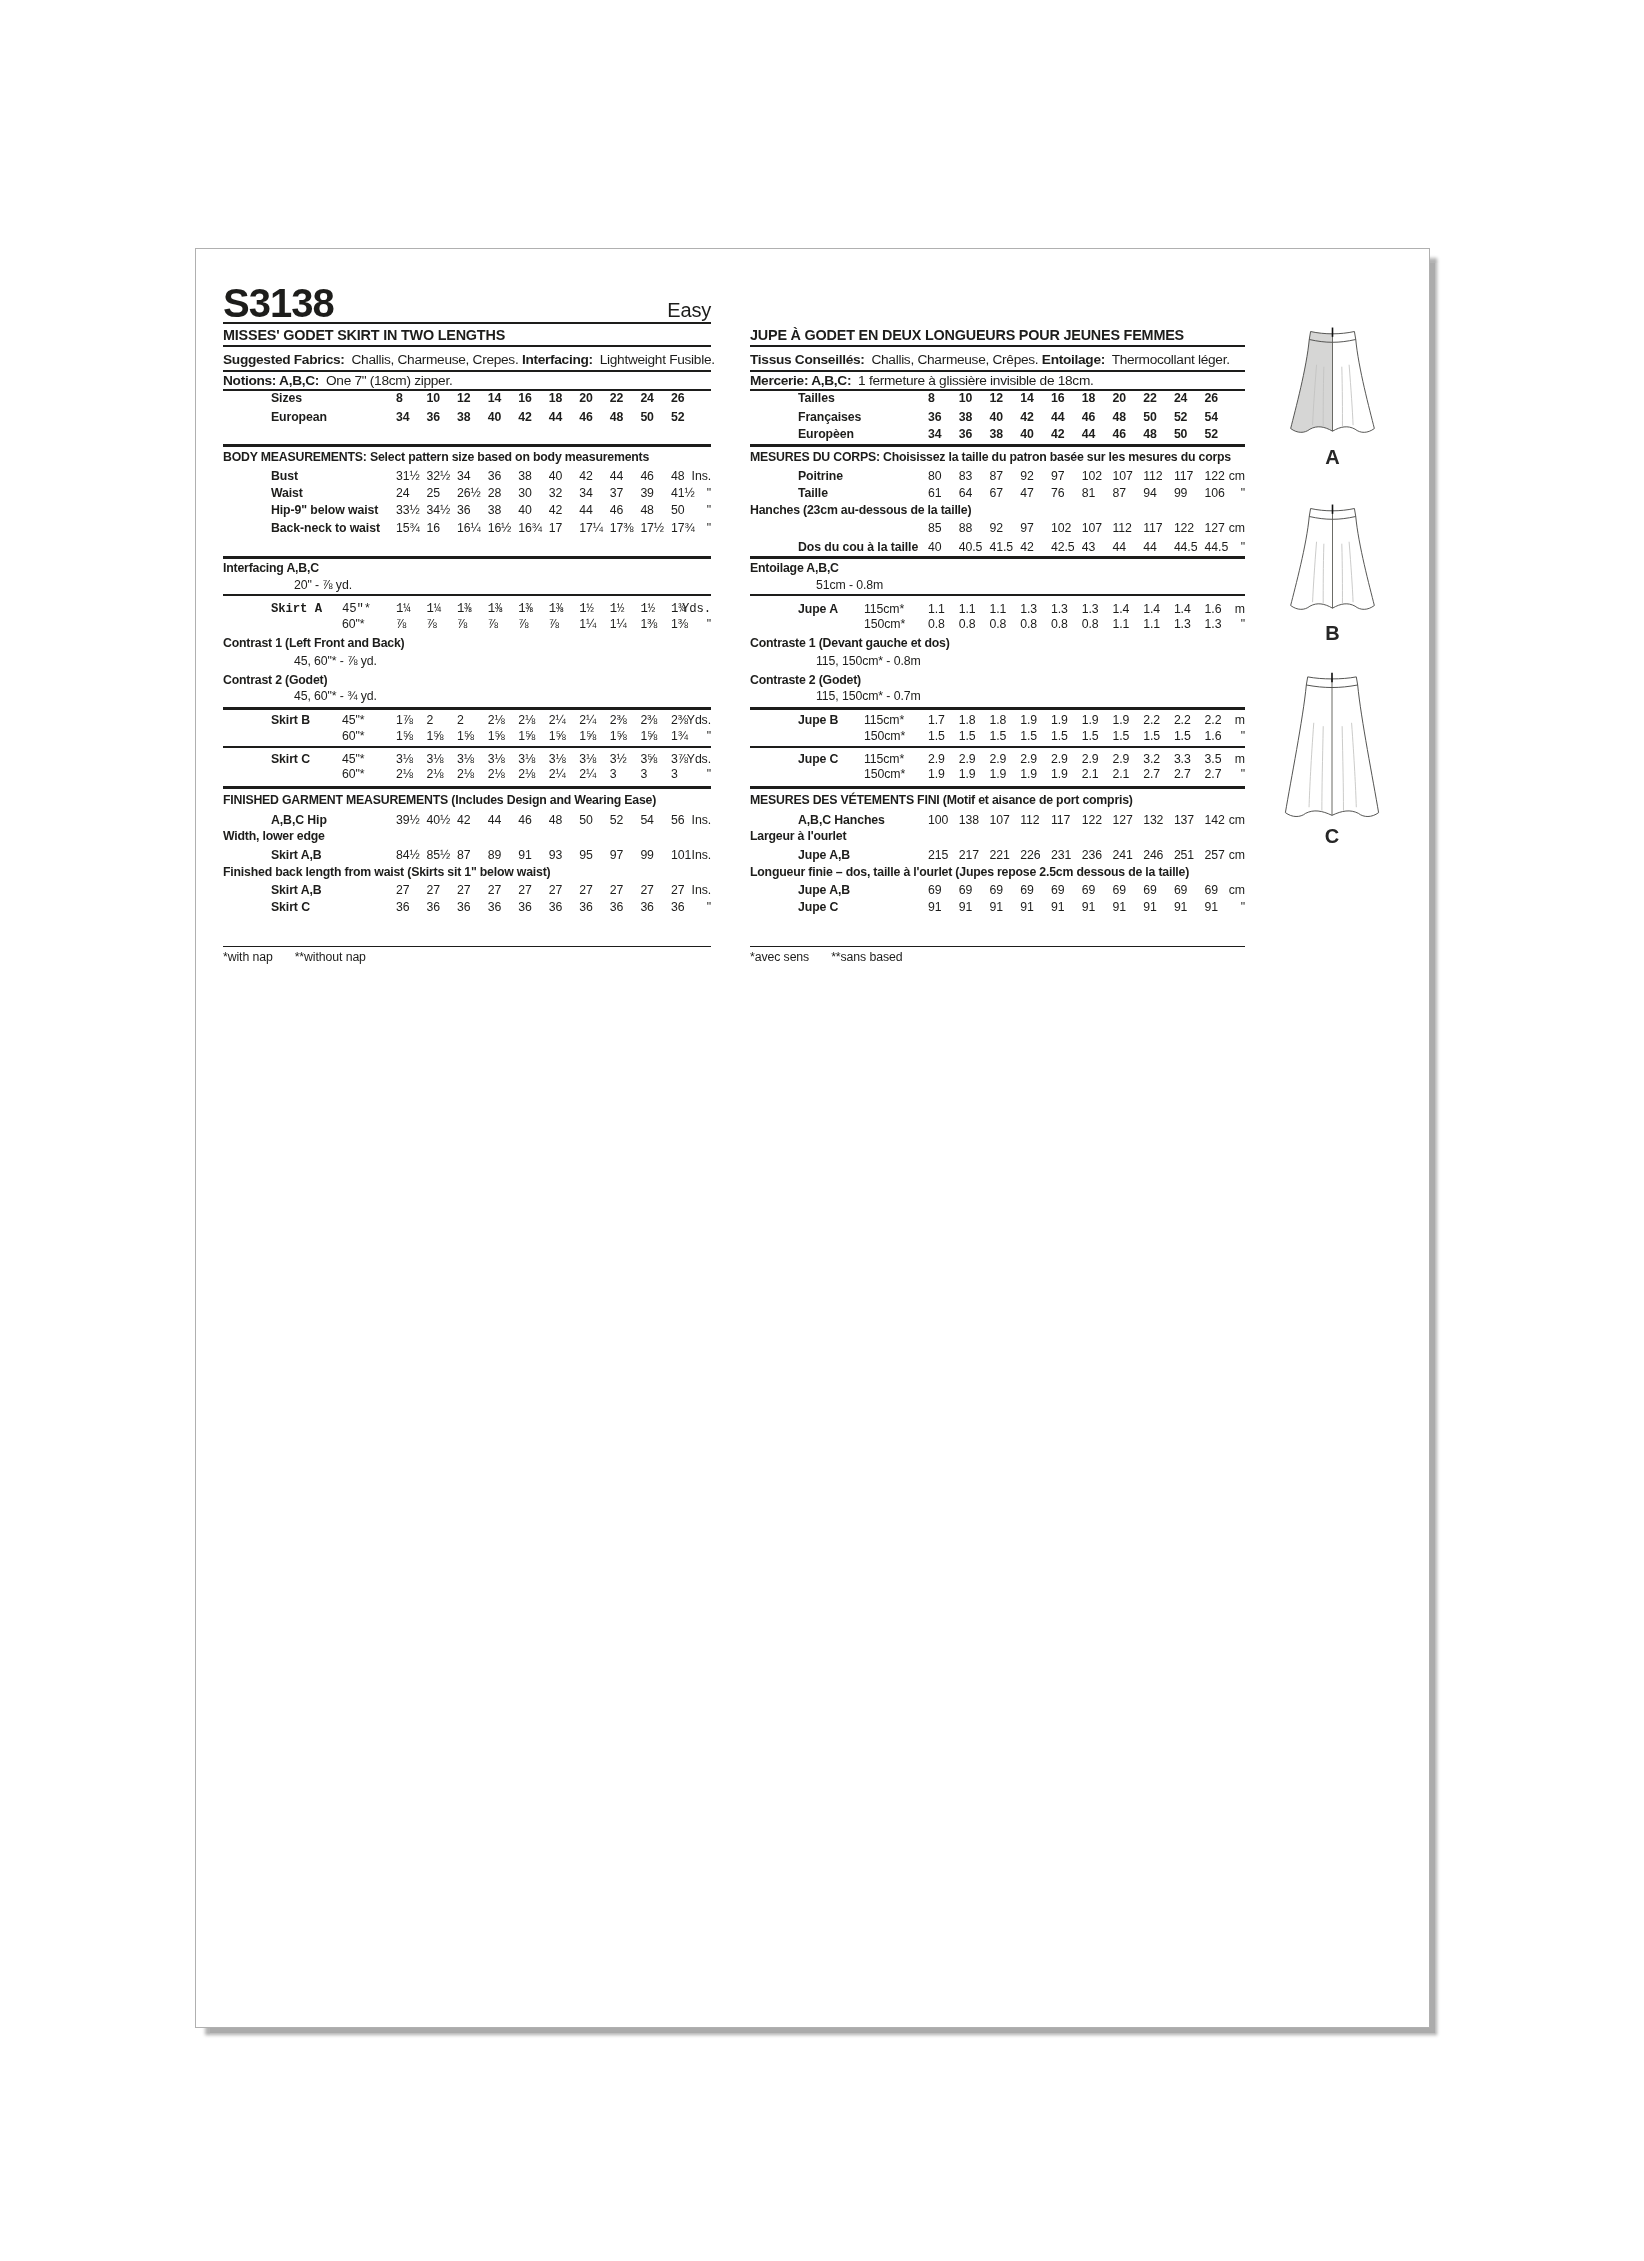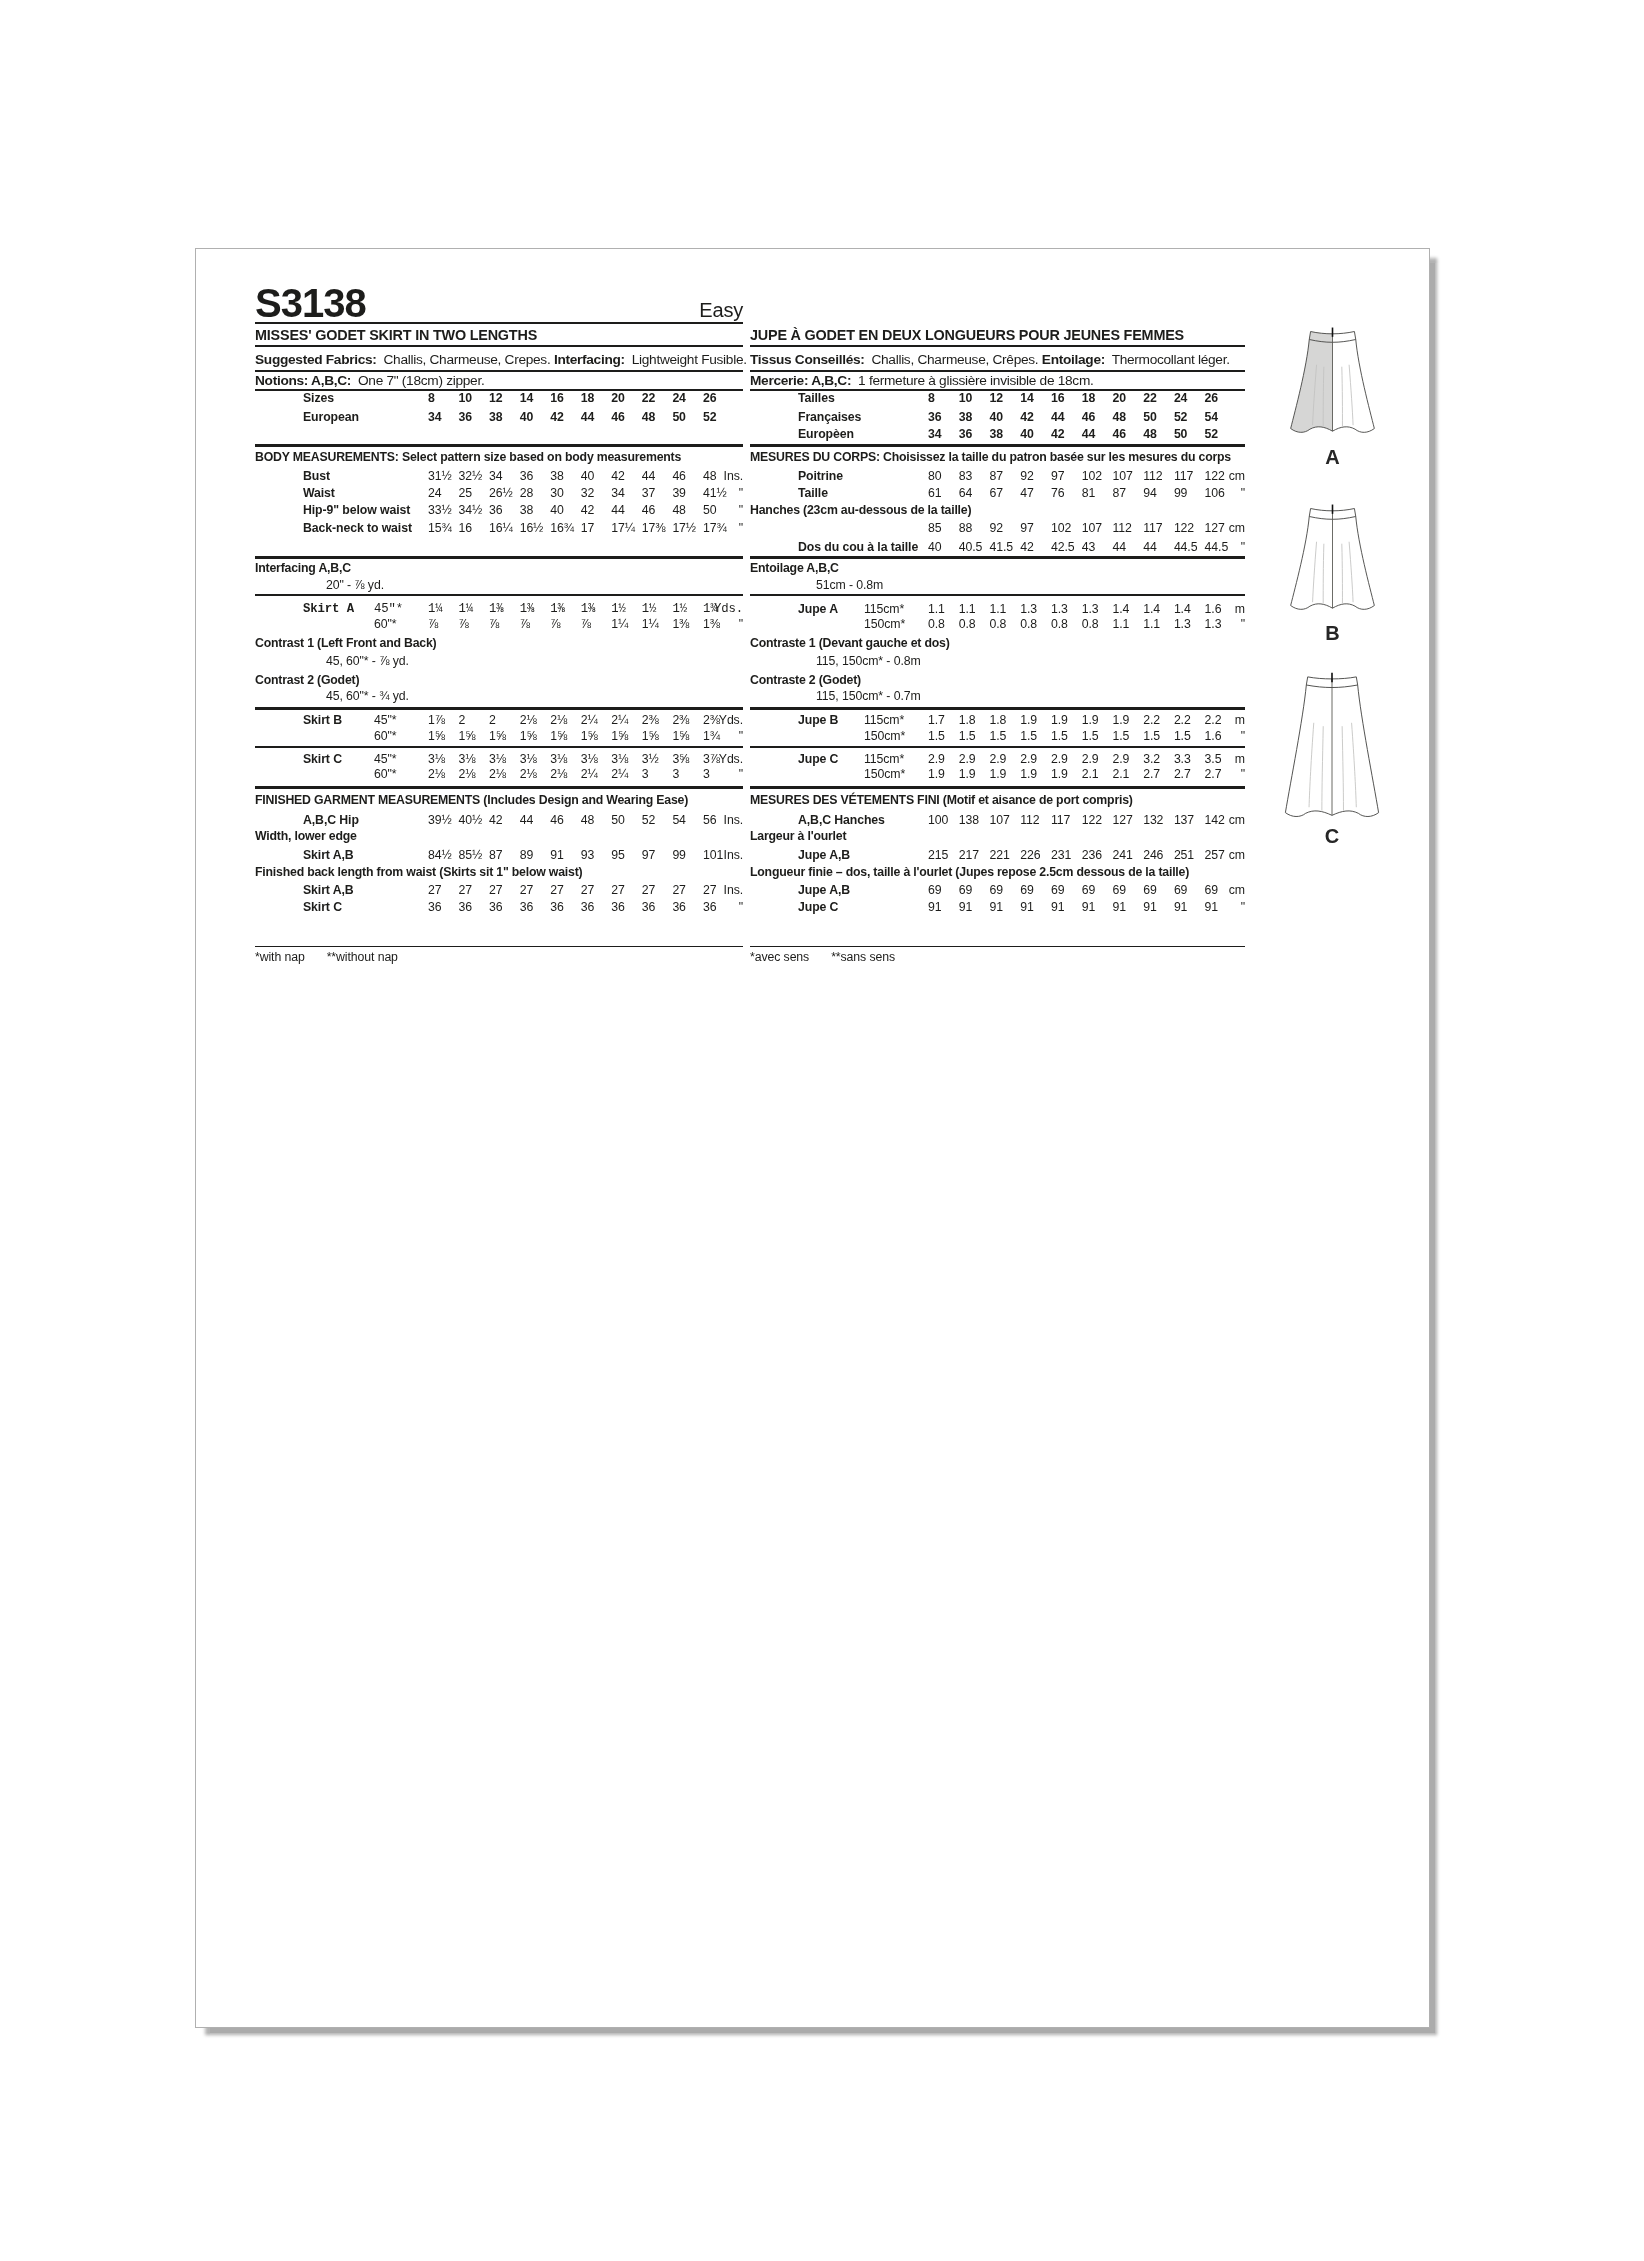--- a/index.html
+++ b/index.html
@@ -48,21 +48,21 @@
   .fig{ position:absolute; }
   .figlabel{ position:absolute; font-size:20px; font-weight:600; color:#262626;
              text-align:center; line-height:23px; }
 </style>
 </head>
 <body>
 
 <div id="sheet">
 
   <div id="columns-root">
-      <div class="col" style="left: 59px; width: 488px;">
+      <div class="col" style="left: 27px; width: 488px;">
         <div class="blk brand" style="top: 26px; height: 47px;">
           <span class="code">S3138</span>
           <span class="diff">Easy</span>
         </div>
         <div class="blk titleline" style="top: 75px; height: 21px;">MISSES' GODET SKIRT IN TWO LENGTHS</div>
         <div class="blk infoline" style="top: 99px; height: 22px;">
           <b>Suggested Fabrics:</b>
           <span> Challis, Charmeuse, Crepes. </span>
           <b>Interfacing:</b>
           <span> Lightweight Fusible.</span>
@@ -641,21 +641,21 @@
             <span class="v">91</span>
             <span class="v">91</span>
             <span class="v">91</span>
             <span class="v">91</span>
             <span class="v">91</span>
             <span class="v">91</span>
           </div>
           <span class="unit" style="width: 25px;">"</span>
         </div>
         <div class="blk rule" style="top: 697px; height: 1.4px;"></div>
-        <div class="blk footnote" style="top: 700px;"><span class="p1">*avec sens</span><span class="p2">**sans sens</span></div>
+        <div class="blk footnote" style="top: 700px;"><span class="p1">*avec sens</span><span class="p2">**sans based</span></div>
       </div>
     </div>
 
   <div class="fig" style="left:1090px; top:77px;">
     <svg width="93" height="118" viewBox="0 0 140 175">
       <path d="M70,157 C58,150 47,148 36,154 C28,160.5 17,160.5 7,153 C14,125 31,62 35,19 L37,7 C48,9.6 59,10.4 70,10.4 Z" fill="#d6d6d5" stroke="none"></path>
       <path d="M37,7 C58,11.6 82,11.6 103,7 L105,19 C80,24.6 60,24.6 35,19 Z" fill="none" stroke="#4a4a48" stroke-width="1.4"></path>
       <path d="M35,19 C31,62 14,125 7,153 C17,160.5 28,160.5 36,154 C47,148 58,150 70,157 C82,150 93,148 104,154 C112,160.5 123,160.5 133,153 C126,125 109,62 105,19" fill="none" stroke="#4a4a48" stroke-width="1.4"></path>
       <path d="M46,57 C43,95 41,125 40,148 M57,60 C56,95 56,125 56,150 M84,60 C85,95 85,125 85,150 M95,57 C98,95 100,125 101,148" fill="none" stroke="#c3c3c1" stroke-width="1.3"></path>
       <line x1="70" y1="10" x2="70" y2="157" stroke="#55554f" stroke-width="1.3"></line>

